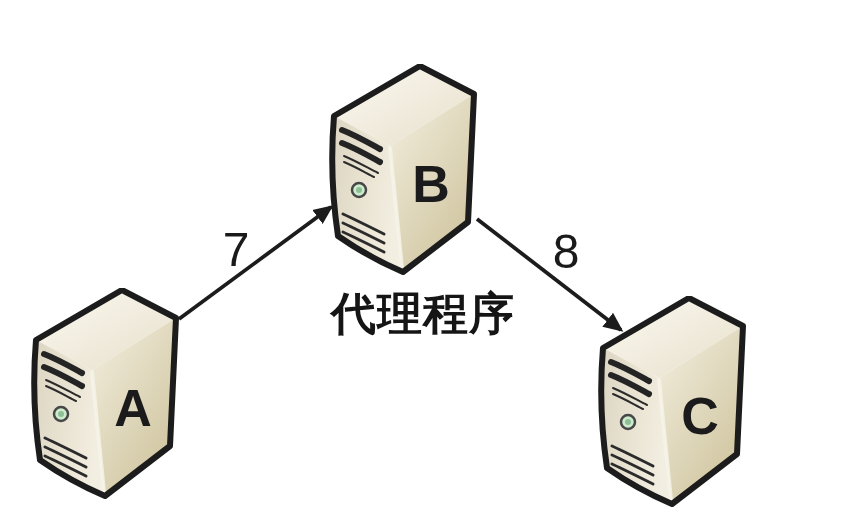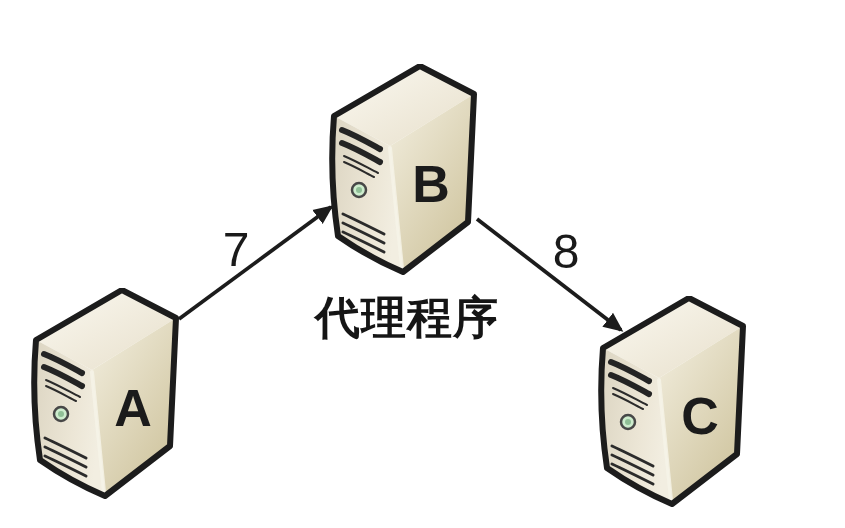--- a/index.html
+++ b/index.html
@@ -29,23 +29,23 @@
   }
   .overlay{position:absolute;left:0;top:0;}
   .edge-line{stroke:#1c1c1c;stroke-width:3.8;}
   .edge-label{
     font-family:"Liberation Sans", sans-serif;
     font-size:48px;font-weight:400;fill:#1a1a1a;
     text-anchor:middle;
   }
   .caption{
     position:absolute;left:315px;top:292px;width:200px;
-    text-align:left;
+    text-align:right;
     font-size:45px;font-weight:700;color:#151515;
-    font-family:Liberation Sans, sans-serif;
+    font-family:Liberation Mono, monospace;
     letter-spacing:1px;
     line-height:52px;
     white-space:nowrap;
   }
 </style>
 </head>
 <body>
 
 <div class="canvas">
 

